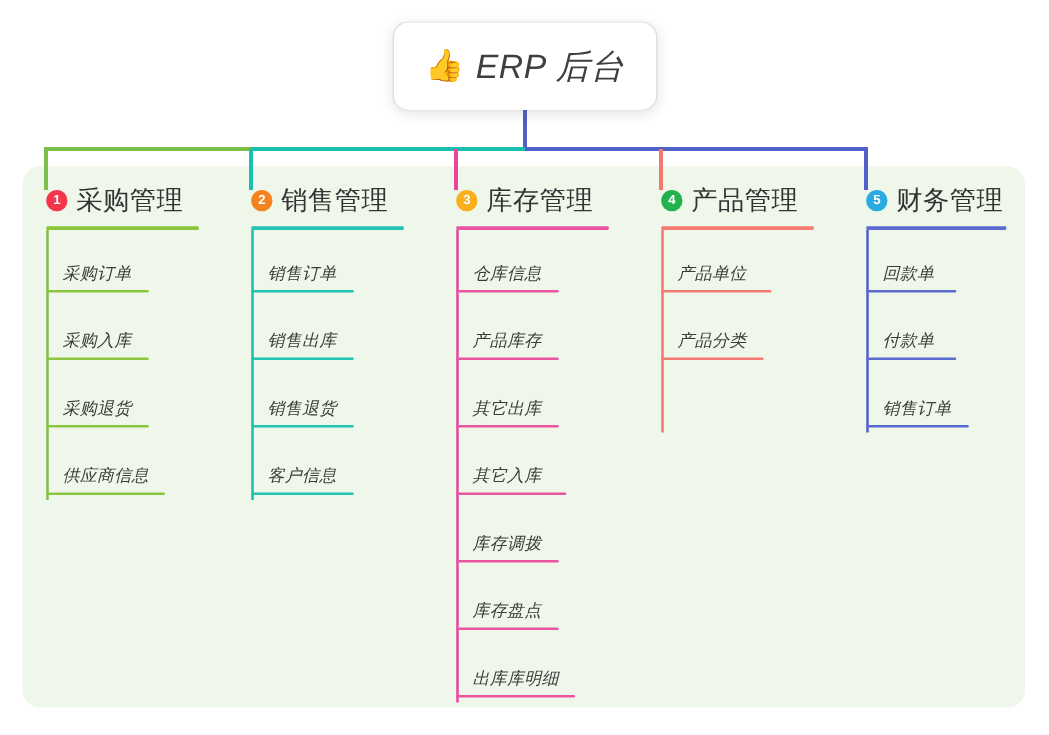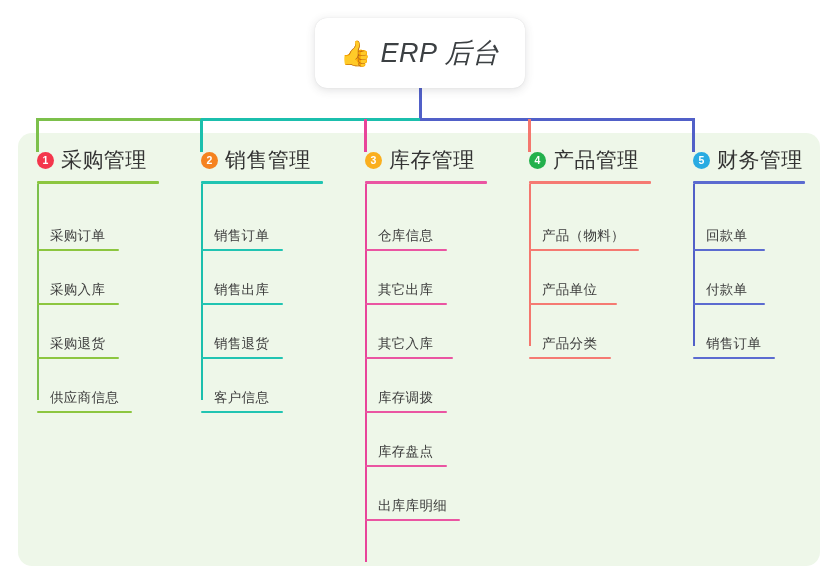--- a/index.html
+++ b/index.html
@@ -61,21 +61,21 @@
     text-align: center; font-weight: 600;
     flex: none;
   }
   .col-title {
     font-size: 21px; color: #333333; white-space: nowrap;
     letter-spacing: .4px;
   }
   .head-rule { height: 3px; border-radius: 1px; margin-top: 8px; }
 
   
-  .items { position: relative; padding-top: 17px; }
+  .items { position: relative; padding-top: 0; font-style: italic; }
   .spine {
     position: absolute; left: 19px; top: 0; width: 2px;
   }
   .item { position: relative; height: 54px; }
   .item-label {
     position: absolute; left: 32px; bottom: 10px;
     font-size: 13.5px; color: #3b3b3b; white-space: nowrap;
     letter-spacing: .3px;
   }
   .item-rule {
@@ -166,20 +166,24 @@
           <span class="col-title">库存管理</span>
         </div>
         <div class="head-rule" style="background: rgb(234, 85, 162); width: 122px; margin-left: 19px;"></div>
         <div class="items">
           <div class="spine" style="background: rgb(232, 68, 154); height: 378px;"></div>
           <div class="item">
             <span class="item-label">仓库信息</span>
             <div class="item-rule" style="background: rgb(234, 85, 162); width: 82px;"></div>
           </div>
           <div class="item">
+            <span class="item-label">产品库存</span>
+            <div class="item-rule" style="background: rgb(234, 85, 162); width: 82px;"></div>
+          </div>
+          <div class="item">
             <span class="item-label">其它出库</span>
             <div class="item-rule" style="background: rgb(234, 85, 162); width: 82px;"></div>
           </div>
           <div class="item">
             <span class="item-label">其它入库</span>
             <div class="item-rule" style="background: rgb(234, 85, 162); width: 88px;"></div>
           </div>
           <div class="item">
             <span class="item-label">库存调拨</span>
             <div class="item-rule" style="background: rgb(234, 85, 162); width: 82px;"></div>
@@ -196,24 +200,20 @@
       </div>
       <div class="column" style="left: 492px; width: 160px;">
         <div class="col-head">
           <span class="badge" style="background: rgb(34, 177, 76);">4</span>
           <span class="col-title">产品管理</span>
         </div>
         <div class="head-rule" style="background: rgb(245, 122, 114); width: 122px; margin-left: 19px;"></div>
         <div class="items">
           <div class="spine" style="background: rgb(244, 119, 110); height: 162px;"></div>
           <div class="item">
-            <span class="item-label">产品（物料）</span>
-            <div class="item-rule" style="background: rgb(245, 122, 114); width: 110px;"></div>
-          </div>
-          <div class="item">
             <span class="item-label">产品单位</span>
             <div class="item-rule" style="background: rgb(245, 122, 114); width: 88px;"></div>
           </div>
           <div class="item">
             <span class="item-label">产品分类</span>
             <div class="item-rule" style="background: rgb(245, 122, 114); width: 82px;"></div>
           </div>
         </div>
       </div>
       <div class="column" style="left: 656px; width: 150px;">

